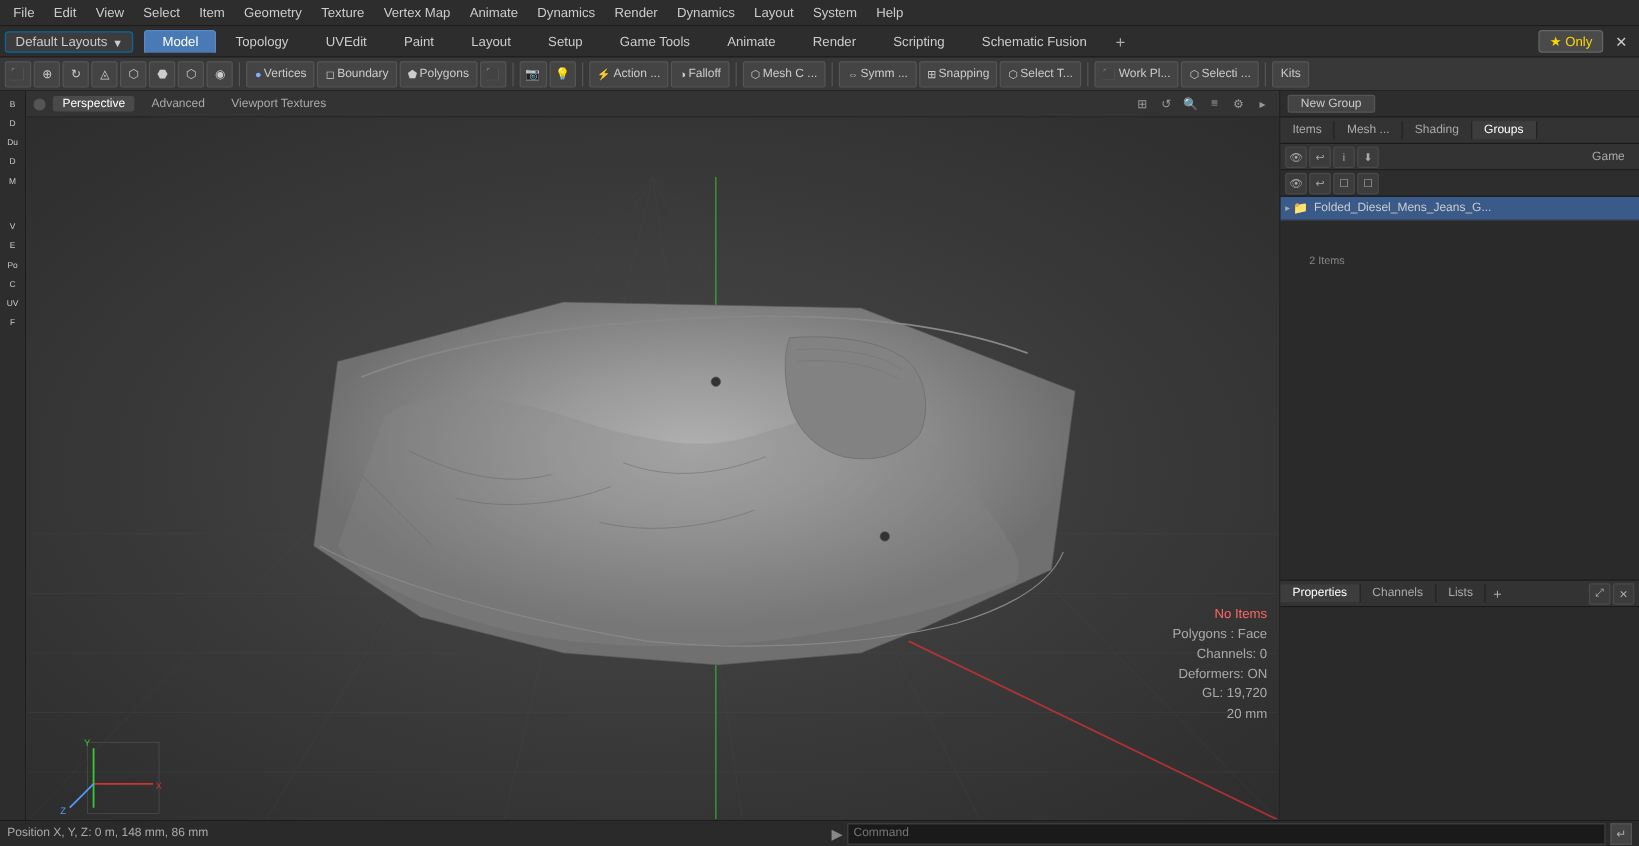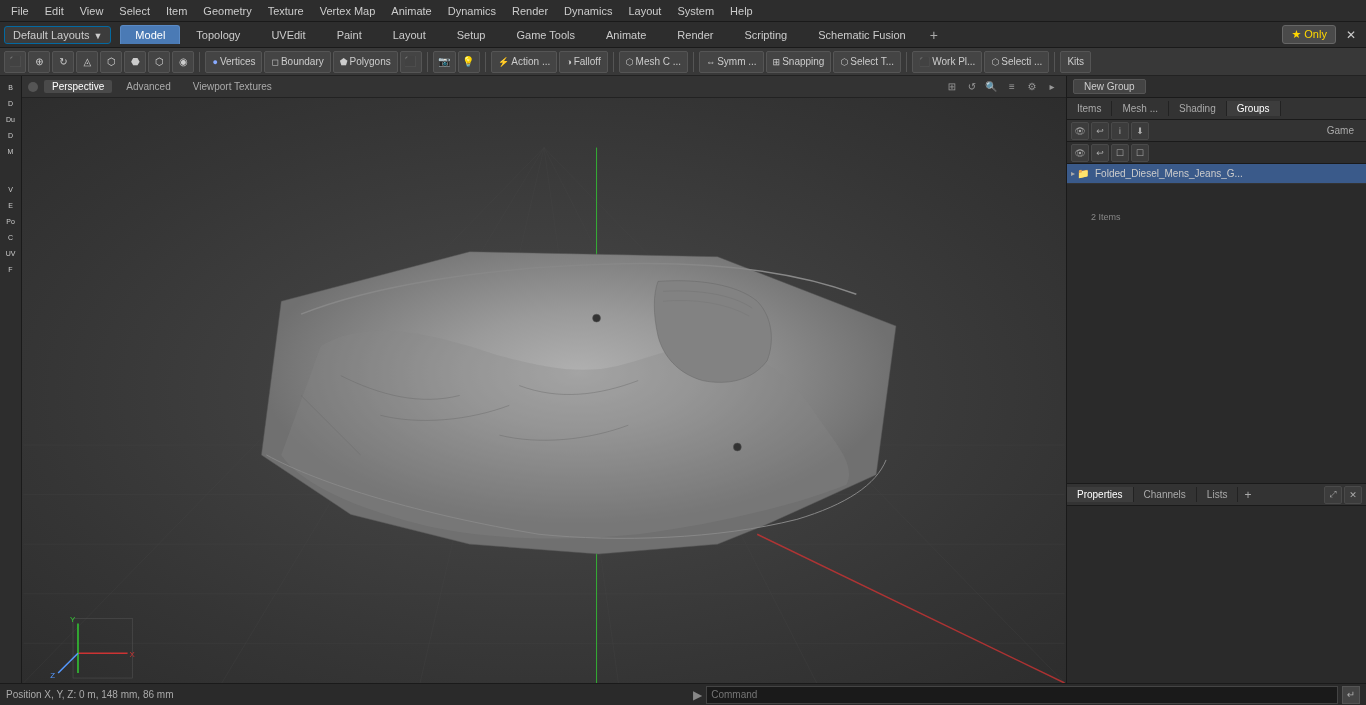--- a/index.html
+++ b/index.html
@@ -460,20 +460,28 @@
           <text x="52" y="34" fill="#cc3333" font-size="8">X</text>
 
           <line x1="0" y1="50" x2="0" y2="0" stroke="#33cc33" stroke-width="1.5"></line>
           <text x="-8" y="-2" fill="#33cc33" font-size="8">Y</text>
 
           <line x1="0" y1="30" x2="-20" y2="50" stroke="#5599ff" stroke-width="1.5"></line>
           <text x="-28" y="55" fill="#5599ff" font-size="8">Z</text>
         </g>
       </svg>
 
+      <div id="status-overlay">
+        <div class="status-line highlight">No Items</div>
+        <div class="status-line">Polygons : Face</div>
+        <div class="status-line">Channels: 0</div>
+        <div class="status-line">Deformers: ON</div>
+        <div class="status-line">GL: 19,720</div>
+        <div class="status-line">20 mm</div>
+      </div>
     </div>
   </div>
 
   <div id="right-panel">
 
     <div id="new-group-bar">
       <button id="new-group-btn">New Group</button>
     </div>
 
     <div id="groups-tabs">

